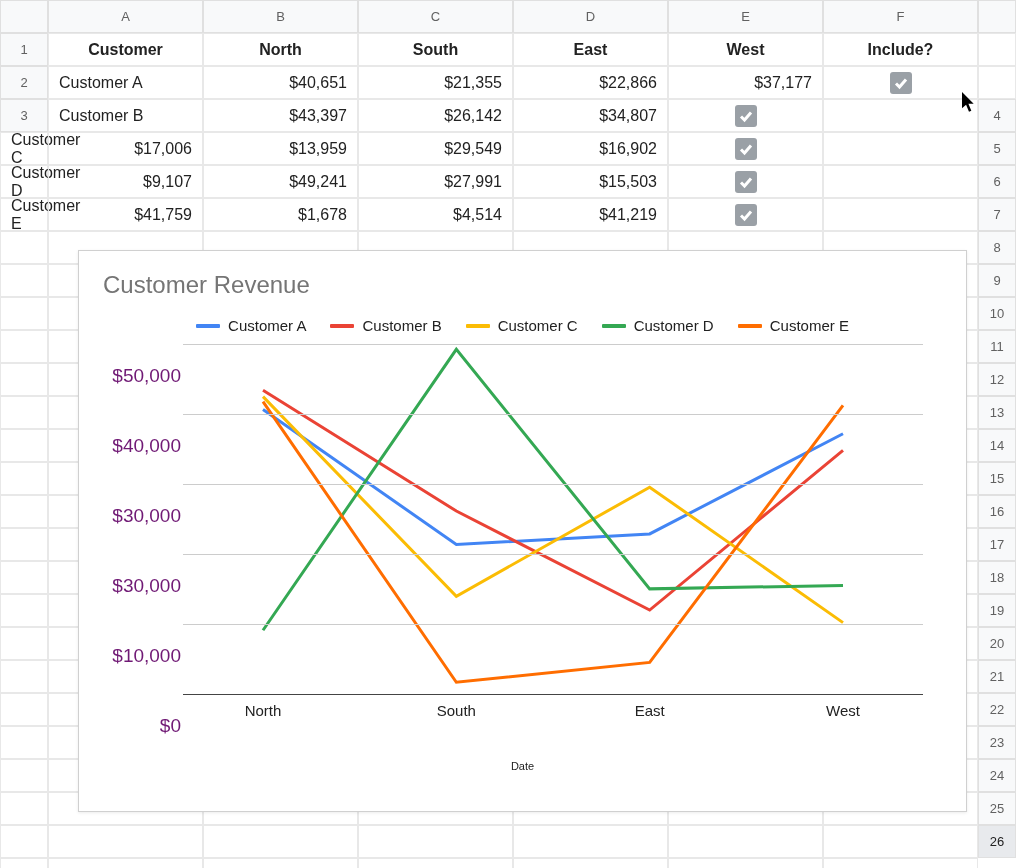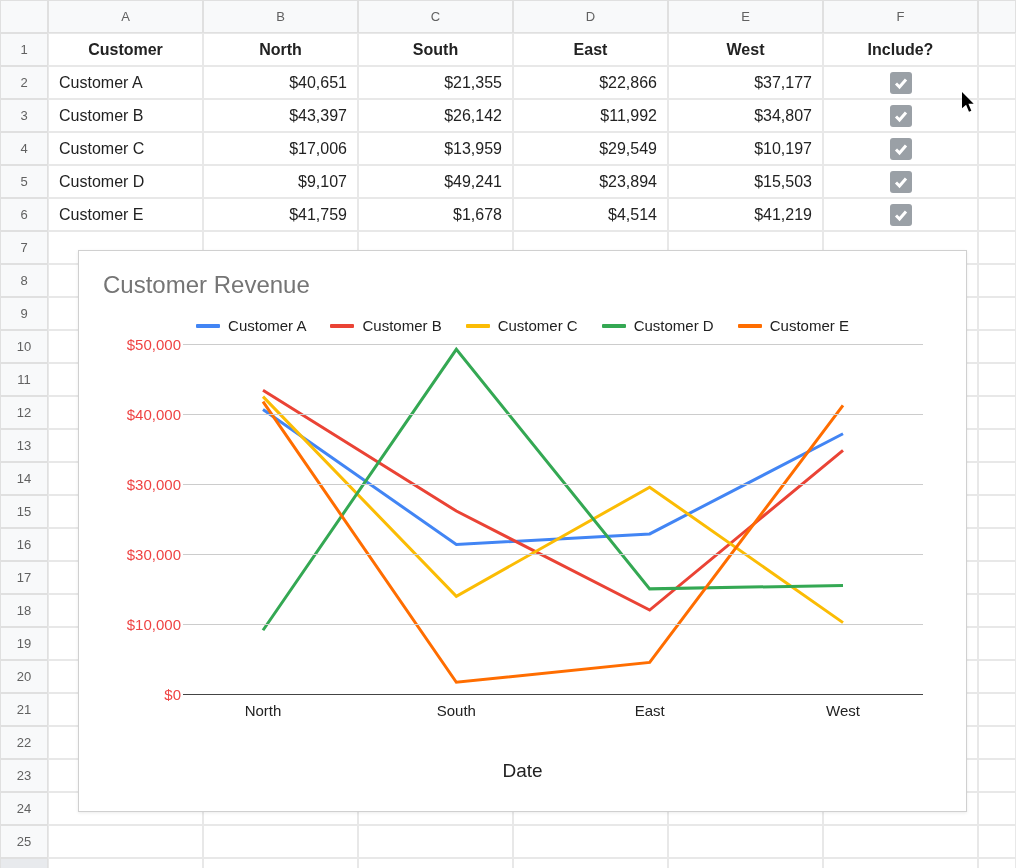--- a/index.html
+++ b/index.html
@@ -74,43 +74,44 @@
   .swatch { width: 24px; height: 4px; border-radius: 1px; }
   .plot {
     position: relative;
     width: 820px;
     height: 380px;
     margin-left: 10px;
   }
   .ylab {
     position: absolute;
     right: 742px;
-    font-size: 15px;
-    color: #ef4444;
+    font-size: 19px;
+    color: #701a75;
     transform: translateY(-50%);
     white-space: nowrap;
+    margin-top: 32px;
   }
   .grid {
     position: absolute;
     left: 80px;
     width: 740px;
     height: 1px;
     background: #ccc;
   }
   .grid.axis { background: #444; }
   .xlab {
     position: absolute;
     top: 358px;
     font-size: 15px;
     color: #222;
     transform: translateX(-50%);
   }
   .xaxis-title {
     text-align: center;
-    font-size: 19px;
+    font-size: 11px;
     color: #222;
     margin-top: 36px;
   }
   svg.lines {
     position: absolute;
     left: 80px;
     top: 0;
     width: 740px;
     height: 350px;
     overflow: visible;
@@ -159,49 +160,48 @@
         <svg viewBox="0 0 16 16">
           <path d="M3 8.5 L6.5 12 L13 4.5"></path>
         </svg>
       </div>
     </div>
     <div class="cell"></div>
     <div class="rowhdr">3</div>
     <div class="cell">Customer B</div>
     <div class="cell num">$43,397</div>
     <div class="cell num">$26,142</div>
-    <div class="cell num">$11,992</div>
     <div class="cell num">$34,807</div>
     <div class="cell center">
       <div class="chk">
         <svg viewBox="0 0 16 16">
           <path d="M3 8.5 L6.5 12 L13 4.5"></path>
         </svg>
       </div>
     </div>
     <div class="cell"></div>
     <div class="rowhdr">4</div>
     <div class="cell">Customer C</div>
     <div class="cell num">$17,006</div>
     <div class="cell num">$13,959</div>
     <div class="cell num">$29,549</div>
-    <div class="cell num">$10,197</div>
+    <div class="cell num">$16,902</div>
     <div class="cell center">
       <div class="chk">
         <svg viewBox="0 0 16 16">
           <path d="M3 8.5 L6.5 12 L13 4.5"></path>
         </svg>
       </div>
     </div>
     <div class="cell"></div>
     <div class="rowhdr">5</div>
     <div class="cell">Customer D</div>
     <div class="cell num">$9,107</div>
     <div class="cell num">$49,241</div>
-    <div class="cell num">$23,894</div>
+    <div class="cell num">$27,991</div>
     <div class="cell num">$15,503</div>
     <div class="cell center">
       <div class="chk">
         <svg viewBox="0 0 16 16">
           <path d="M3 8.5 L6.5 12 L13 4.5"></path>
         </svg>
       </div>
     </div>
     <div class="cell"></div>
     <div class="rowhdr">6</div>

